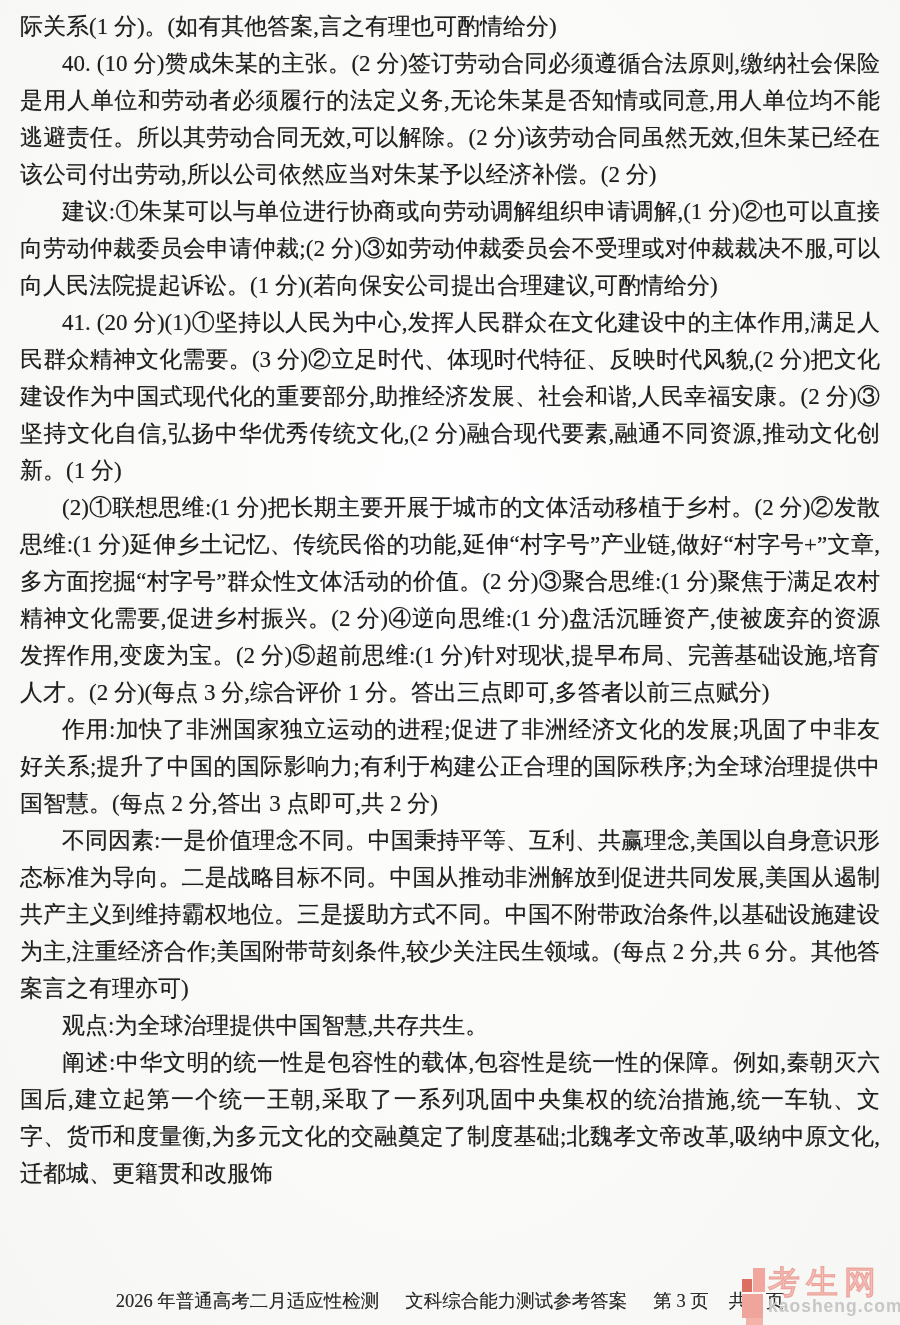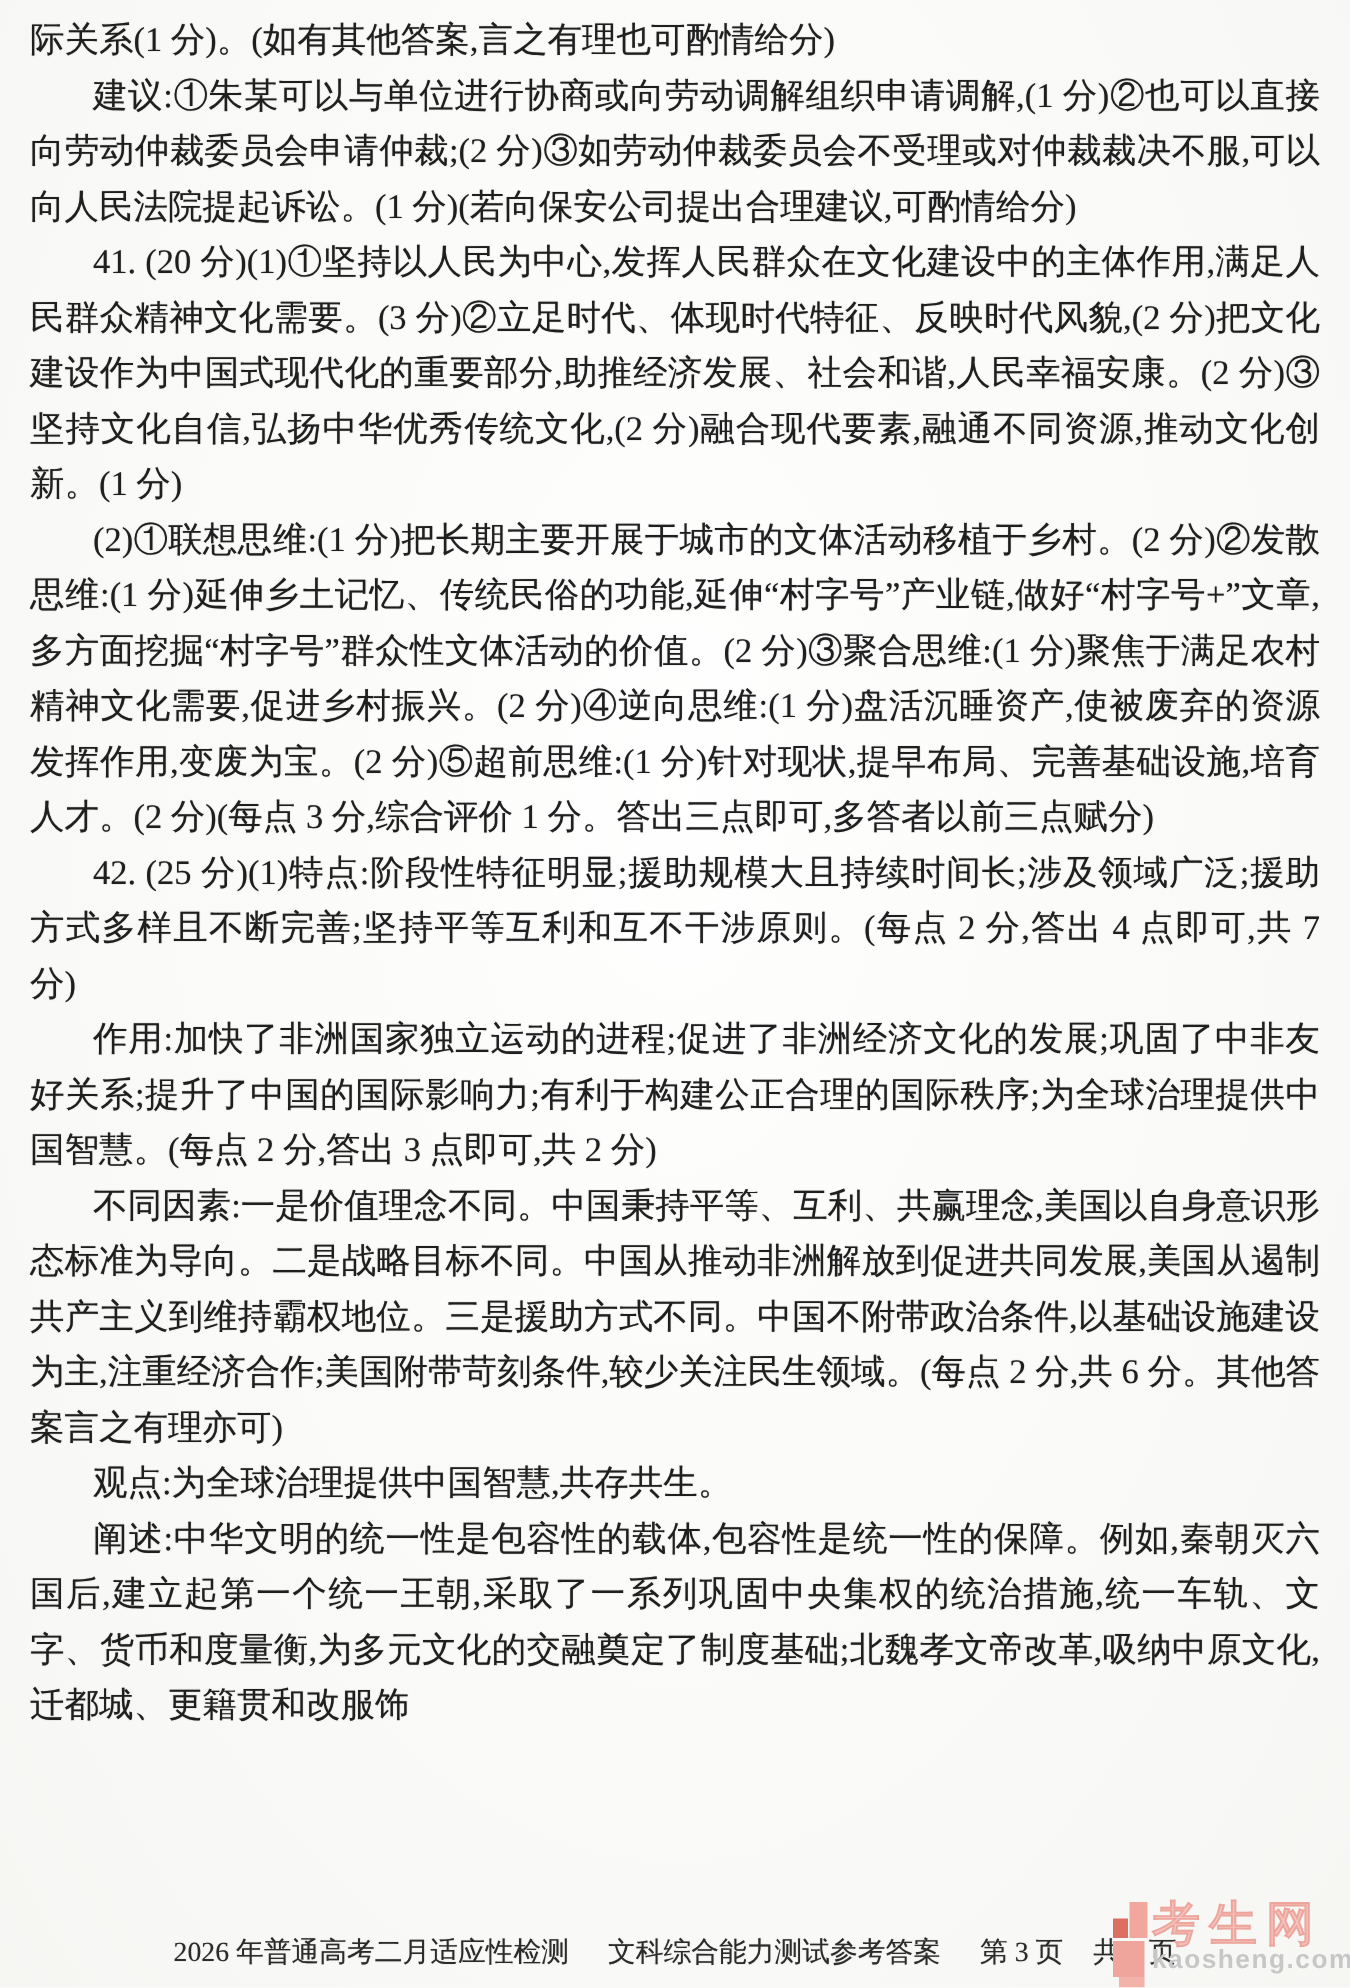--- a/index.html
+++ b/index.html
@@ -72,24 +72,24 @@
     white-space: nowrap;
   }
 </style>
 </head>
 <body>
 
 <div class="page">
 
   <div class="content">
     <p class="flush">际关系(1 分)。(如有其他答案,言之有理也可酌情给分)</p>
+    <p>40. (10 分)赞成朱某的主张。(2 分)签订劳动合同必须遵循合法原则,缴纳社会保险是用人单位和劳动者必须履行的法定义务,无论朱某是否知情或同意,用人单位均不能逃避责任。所以其劳动合同无效,可以解除。(2 分)该劳动合同虽然无效,但朱某已经在该公司付出劳动,所以公司依然应当对朱某予以经济补偿。(2 分)</p>
     <p>建议:①朱某可以与单位进行协商或向劳动调解组织申请调解,(1 分)②也可以直接向劳动仲裁委员会申请仲裁;(2 分)③如劳动仲裁委员会不受理或对仲裁裁决不服,可以向人民法院提起诉讼。(1 分)(若向保安公司提出合理建议,可酌情给分)</p>
     <p>41. (20 分)(1)①坚持以人民为中心,发挥人民群众在文化建设中的主体作用,满足人民群众精神文化需要。(3 分)②立足时代、体现时代特征、反映时代风貌,(2 分)把文化建设作为中国式现代化的重要部分,助推经济发展、社会和谐,人民幸福安康。(2 分)③坚持文化自信,弘扬中华优秀传统文化,(2 分)融合现代要素,融通不同资源,推动文化创新。(1 分)</p>
     <p>(2)①联想思维:(1 分)把长期主要开展于城市的文体活动移植于乡村。(2 分)②发散思维:(1 分)延伸乡土记忆、传统民俗的功能,延伸“村字号”产业链,做好“村字号+”文章,多方面挖掘“村字号”群众性文体活动的价值。(2 分)③聚合思维:(1 分)聚焦于满足农村精神文化需要,促进乡村振兴。(2 分)④逆向思维:(1 分)盘活沉睡资产,使被废弃的资源发挥作用,变废为宝。(2 分)⑤超前思维:(1 分)针对现状,提早布局、完善基础设施,培育人才。(2 分)(每点 3 分,综合评价 1 分。答出三点即可,多答者以前三点赋分)</p>
-    <p>42. (25 分)(1)特点:阶段性特征明显;援助规模大且持续时间长;涉及领域广泛;援助方式多样且不断完善;坚持平等互利和互不干涉原则。(每点 2 分,答出 4 点即可,共 7 分)</p>
     <p>作用:加快了非洲国家独立运动的进程;促进了非洲经济文化的发展;巩固了中非友好关系;提升了中国的国际影响力;有利于构建公正合理的国际秩序;为全球治理提供中国智慧。(每点 2 分,答出 3 点即可,共 2 分)</p>
     <p>不同因素:一是价值理念不同。中国秉持平等、互利、共赢理念,美国以自身意识形态标准为导向。二是战略目标不同。中国从推动非洲解放到促进共同发展,美国从遏制共产主义到维持霸权地位。三是援助方式不同。中国不附带政治条件,以基础设施建设为主,注重经济合作;美国附带苛刻条件,较少关注民生领域。(每点 2 分,共 6 分。其他答案言之有理亦可)</p>
     <p>观点:为全球治理提供中国智慧,共存共生。</p>
     <p>阐述:中华文明的统一性是包容性的载体,包容性是统一性的保障。例如,秦朝灭六国后,建立起第一个统一王朝,采取了一系列巩固中央集权的统治措施,统一车轨、文字、货币和度量衡,为多元文化的交融奠定了制度基础;北魏孝文帝改革,吸纳中原文化,迁都城、更籍贯和改服饰</p>
   </div>
 
   <div class="page-footer">
     <span class="gap-lg">2026 年普通高考二月适应性检测</span><span class="gap-lg">文科综合能力测试参考答案</span><span class="gap-md">第 3 页</span><span>共 4 页</span>
   </div>
 

